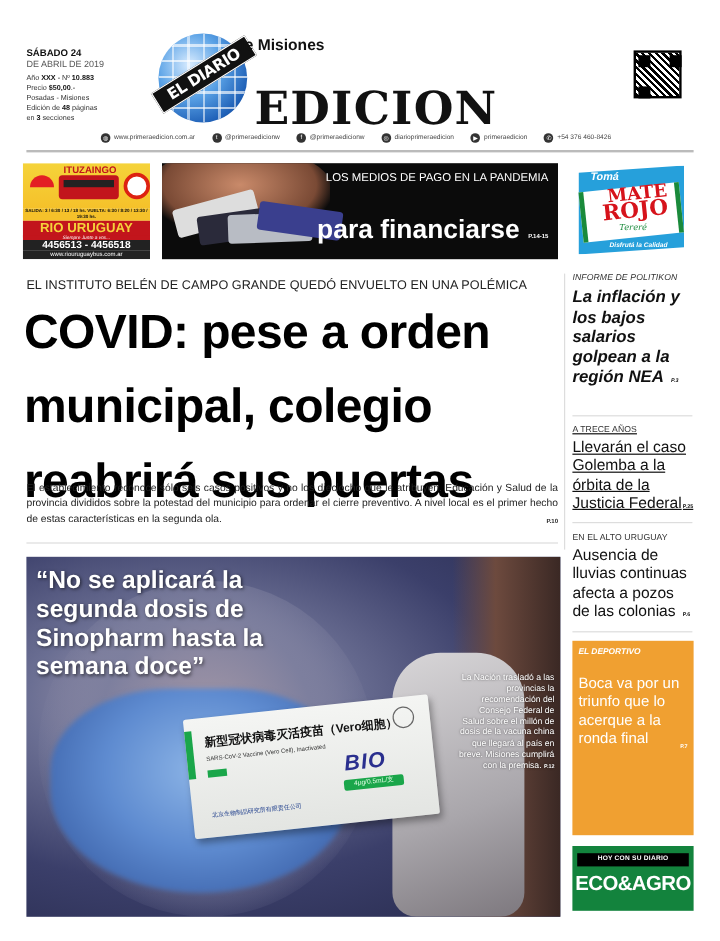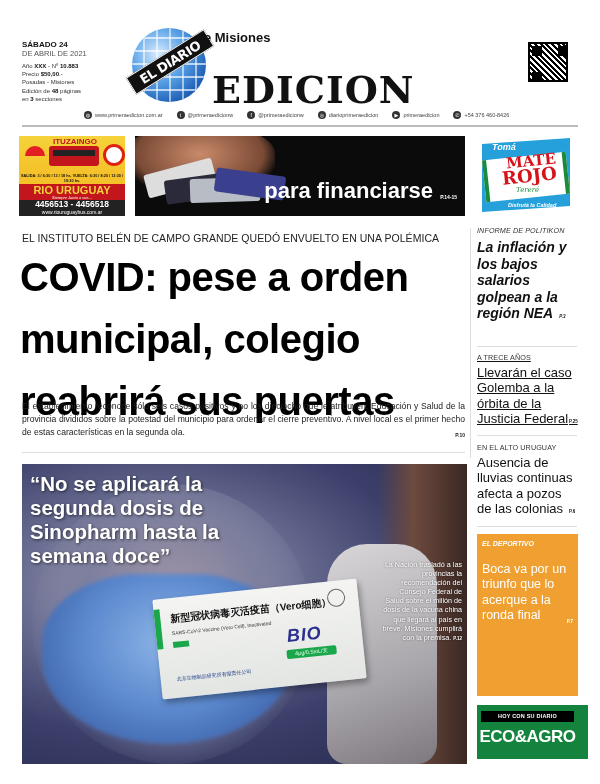--- a/index.html
+++ b/index.html
@@ -110,30 +110,30 @@
   .story .h.bold { font-weight: bold; font-size: 14px; line-height: 16.5px; }
   .story .pg { font-size: 4.5px; font-weight: bold; margin-left: 6px; }
   .hr { position: absolute; left: 477px; width: 100px; height: 1px; background: #ddd; }
 
   .deportivo { position: absolute; left: 477px; top: 534px; width: 101px; height: 162px; background: #f0a031; padding: 6px 5px; }
   .deportivo .k { font-size: 7px; font-weight: bold; font-style: italic; color: #fff; }
   .deportivo .h { font-size: 12.5px; line-height: 15.3px; color: #fff; }
   .deportivo .pg { font-size: 4.5px; font-weight: bold; color: #fff; float: right; margin-top: 6px; }
   .deportivo .gap { height: 15px; }
 
-  .eco { position: absolute; left: 477px; top: 705px; width: 111px; height: 54px; background: #13833d; }
+  .eco { position: absolute; left: 477px; top: 705px; width: 101px; height: 54px; background: #13833d; }
   .eco .bar { position:absolute; left:4px; top:6px; width:93px; height:11px; background:#000; color:#fff; font-size:5.5px; font-weight:bold; text-align:center; line-height:11px; letter-spacing: 0.2px; }
   .eco .name { position:absolute; left:0; top:22px; width:101px; text-align:center; color:#fff; font-size:17px; font-weight:bold; letter-spacing:-0.5px; }
 </style>
 </head>
 <body>
 
 <div class="date-block">
   <div class="day">SÁBADO 24</div>
-  <div class="date">DE ABRIL DE 2021</div>
+  <div class="date">DE ABRIL DE 2019</div>
   <div><span>Año </span><b>XXX</b><span> - Nº </span><b>10.883</b></div>
   <div><span>Precio </span><b>$50,00</b><span>.-</span></div>
   <div>Posadas - Misiones</div>
   <div><span>Edición de </span><b>48</b><span> páginas</span></div>
   <div><span>en </span><b>3</b><span> secciones</span></div>
 </div>
 
 <div class="logo">
   <div class="globe"></div>
   <div class="banner">EL DIARIO</div>
@@ -183,20 +183,21 @@
   <div class="tel">4456513 - 4456518</div>
   <div class="web">www.riouruguaybus.com.ar</div>
 </div>
 
 <div class="promo">
   <div class="hand"></div>
   <div class="card" style="left:10px;top:30px;background:#ddd;transform:rotate(-15deg);"></div>
   <div class="card" style="left:30px;top:40px;background:#2a2a3a;transform:rotate(-8deg);"></div>
   <div class="card" style="left:55px;top:42px;background:#b8bcc4;transform:rotate(-2deg);"></div>
   <div class="card" style="left:80px;top:36px;background:#3a3f8e;transform:rotate(8deg);"></div>
+  <div class="kicker">LOS MEDIOS DE PAGO EN LA PANDEMIA</div>
   <div class="h2">para financiarse</div>
   <div class="pg">P.14-15</div>
 </div>
 
 <div class="ad-mate">
   <div class="bg"></div>
   <div class="strip"></div>
   <div class="toma">Tomá</div>
   <div class="mate">MATE</div>
   <div class="rojo">ROJO</div>

